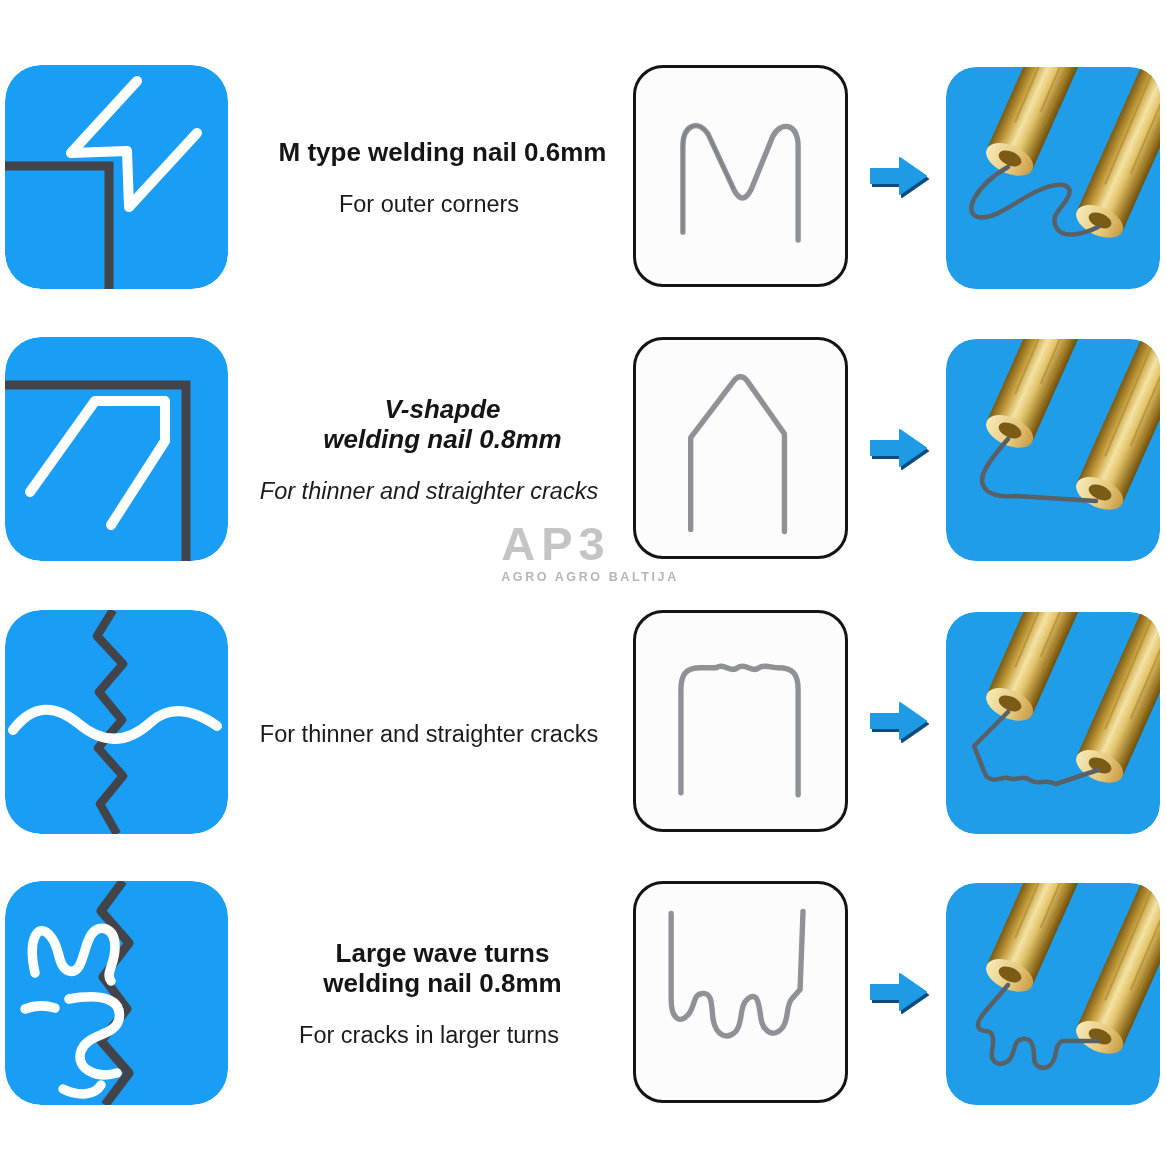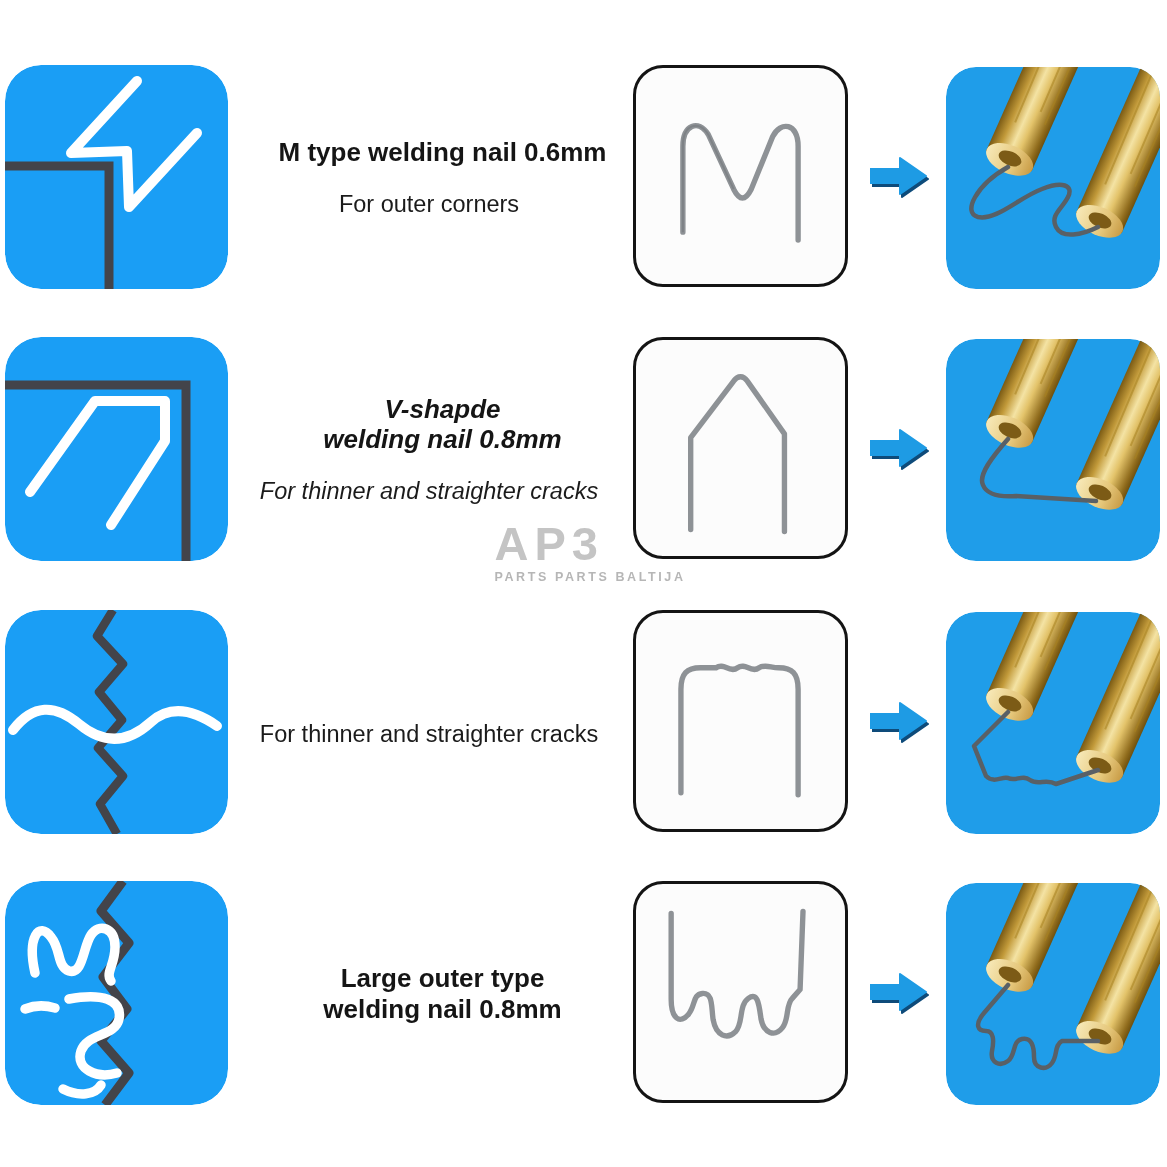--- a/index.html
+++ b/index.html
@@ -55,21 +55,21 @@
       <ellipse cx="0" cy="-4" rx="25" ry="14" fill="url(#tipGrad)"></ellipse>
       <ellipse cx="0" cy="-5" rx="12" ry="7" fill="#7C5B16"></ellipse>
     </g>
   </defs>
 </svg>
 
 <div class="canvas">
 
   <div class="watermark">
     <div class="wm-logo">AP3</div>
-    <div class="wm-sub">PARTS PARTS BALTIJA</div>
+    <div class="wm-sub">AGRO AGRO BALTIJA</div>
   </div>
 
   <div class="row row-1">
     <div class="tile-clip">
       <svg width="223" height="224" viewBox="0 0 223 224">
         <rect width="223" height="224" rx="36" fill="#1A9EF5"></rect>
         <polyline points="0,101 104,101 104,224" fill="none" stroke="#43444A" stroke-width="9"></polyline>
         <polyline points="132,16 66,88 122,86 124,142 192,68" fill="none" stroke="#FFFFFF" stroke-width="10" stroke-linecap="round" stroke-linejoin="round"></polyline>
       </svg>
     </div>
@@ -179,22 +179,23 @@
       <svg width="223" height="224" viewBox="0 0 223 224">
         <rect width="223" height="224" rx="36" fill="#1A9EF5"></rect>
         <polyline points="118,0 96,30 124,62 98,96 122,128 96,160 124,192 100,224" fill="none" stroke="#43444A" stroke-width="9" stroke-linejoin="round"></polyline>
         <path d="M 30,92 C 22,56 34,40 46,56 C 56,68 52,86 64,90 C 78,94 78,66 86,54 C 94,42 110,46 110,66 C 110,84 100,92 106,100" fill="none" stroke="#FFFFFF" stroke-width="9.5" stroke-linecap="round"></path>
         <path d="M 20,128 C 30,124 40,124 50,127" fill="none" stroke="#FFFFFF" stroke-width="9.5" stroke-linecap="round"></path>
         <path d="M 64,118 C 96,112 118,118 114,138 C 110,156 82,152 76,170 C 70,188 92,198 112,192" fill="none" stroke="#FFFFFF" stroke-width="9.5" stroke-linecap="round"></path>
         <path d="M 58,208 C 74,216 90,214 96,204" fill="none" stroke="#FFFFFF" stroke-width="9.5" stroke-linecap="round"></path>
       </svg>
     </div>
     <div class="text-block">
-      <div class="title">Large outer type
+      <div class="title">Large wave turns
 welding nail 0.8mm</div>
+      <div class="desc">For cracks in larger turns</div>
     </div>
     <div class="staple-box">
       <svg viewBox="0 0 214 221">
         <path d="M 36,30 L 36,118 C 36,138 45,144 54,133 C 61,124 58,113 68,112 C 79,111 77,126 79,139 C 82,155 93,160 102,151 C 110,143 105,124 115,117 C 125,110 126,124 128,138 C 131,153 142,157 150,147 C 157,138 153,124 160,117 L 168,108 L 171,28" fill="none" stroke="#8E9296" stroke-width="5.5" stroke-linecap="round" stroke-linejoin="round"></path>
       </svg>
     </div>
     <div class="arrow-wrap">
       <svg width="58" height="44" viewBox="0 0 58 44">
         <polygon points="0,15 30,15 30,4 56,22 30,40 30,29 0,29" fill="#1E9BE4" stroke="#1E9BE4" stroke-width="2" stroke-linejoin="round"></polygon>
       </svg>

